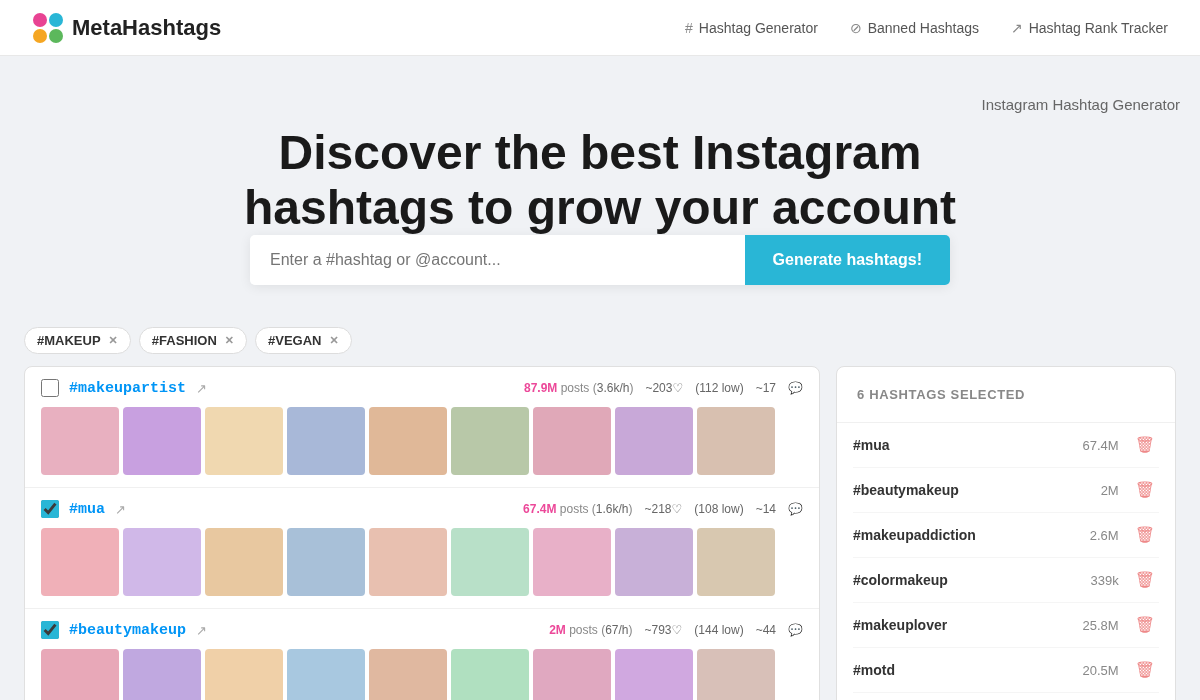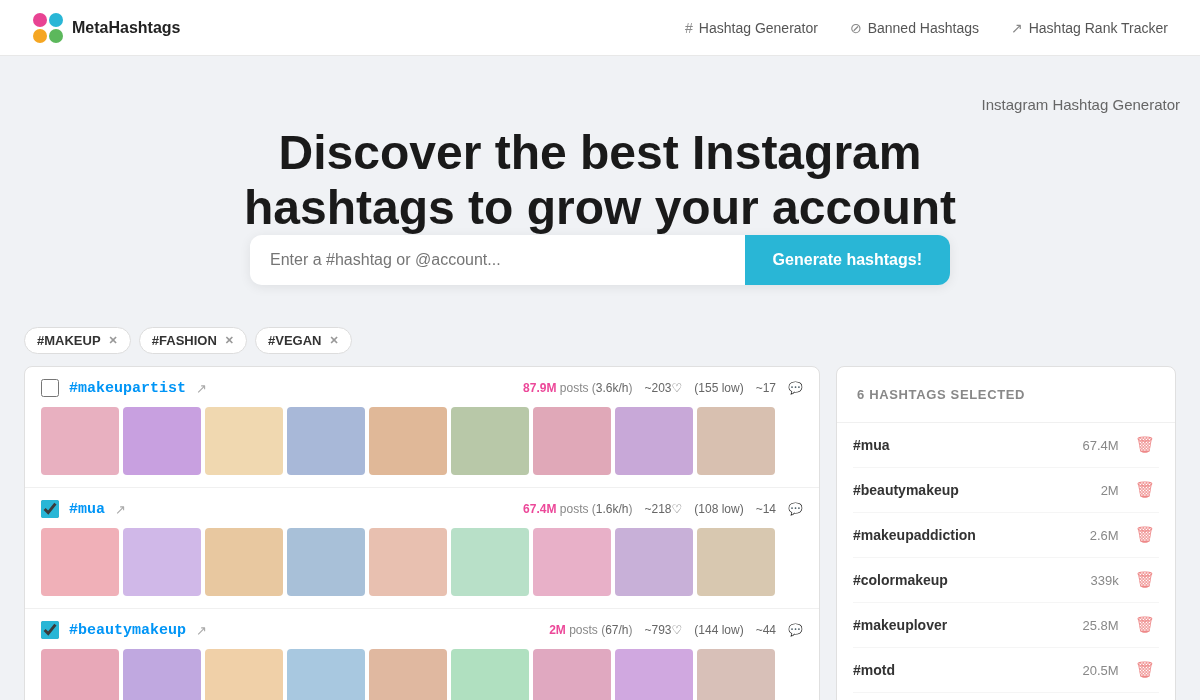--- a/index.html
+++ b/index.html
@@ -18,21 +18,21 @@
       display: flex;
       align-items: center;
       gap: 8px;
       margin-right: auto;
     }
     .logo-icon {
       width: 32px;
       height: 32px;
     }
     .logo-text {
-      font-size: 16px;
+      font-size: 22px;
       font-weight: 700;
       color: #222;
     }
     .nav-items {
       display: flex;
       gap: 32px;
       align-items: center;
     }
     .nav-item {
       display: flex;
@@ -63,21 +63,21 @@
     .hero-title {
       font-size: 48px;
       font-weight: 800;
       color: #1a1a1a;
       line-height: 1.15;
     }
     .search-bar {
       display: flex;
       max-width: 700px;
       margin: 0 auto;
-      border-radius: 12px;
+      border-radius: 5px;
       overflow: hidden;
       box-shadow: 0 2px 12px rgba(0,0,0,0.08);
     }
     .search-input {
       flex: 1;
       padding: 16px 20px;
       font-size: 16px;
       border: none;
       outline: none;
       background: #fff;
@@ -319,21 +319,21 @@
   <div class="left-panel">
 
     <div class="hashtag-row">
       <div class="hashtag-row-header">
         <input type="checkbox" class="row-checkbox blue-check" style="">
         <span class="hashtag-name">#makeupartist</span>
         <span class="external-icon">↗</span>
         <div class="row-stats">
           <span><span class="stat-posts">87.9M</span> <span class="stat-label">posts (</span><span>3.6k/h</span><span class="stat-label">)</span></span>
           <span><span>~203</span>♡</span>
-          <span>(<span>155 low</span>)</span>
+          <span>(<span>112 low</span>)</span>
           <span>~17</span>💬
         </div>
       </div>
       <div class="images-strip">
         <div class="img-thumb" style="background:#e8b0c0;"></div>
         <div class="img-thumb" style="background:#c8a0e0;"></div>
         <div class="img-thumb" style="background:#f0d8b0;"></div>
         <div class="img-thumb" style="background:#a8b8d8;"></div>
         <div class="img-thumb" style="background:#e0b898;"></div>
         <div class="img-thumb" style="background:#b8c8a8;"></div>

